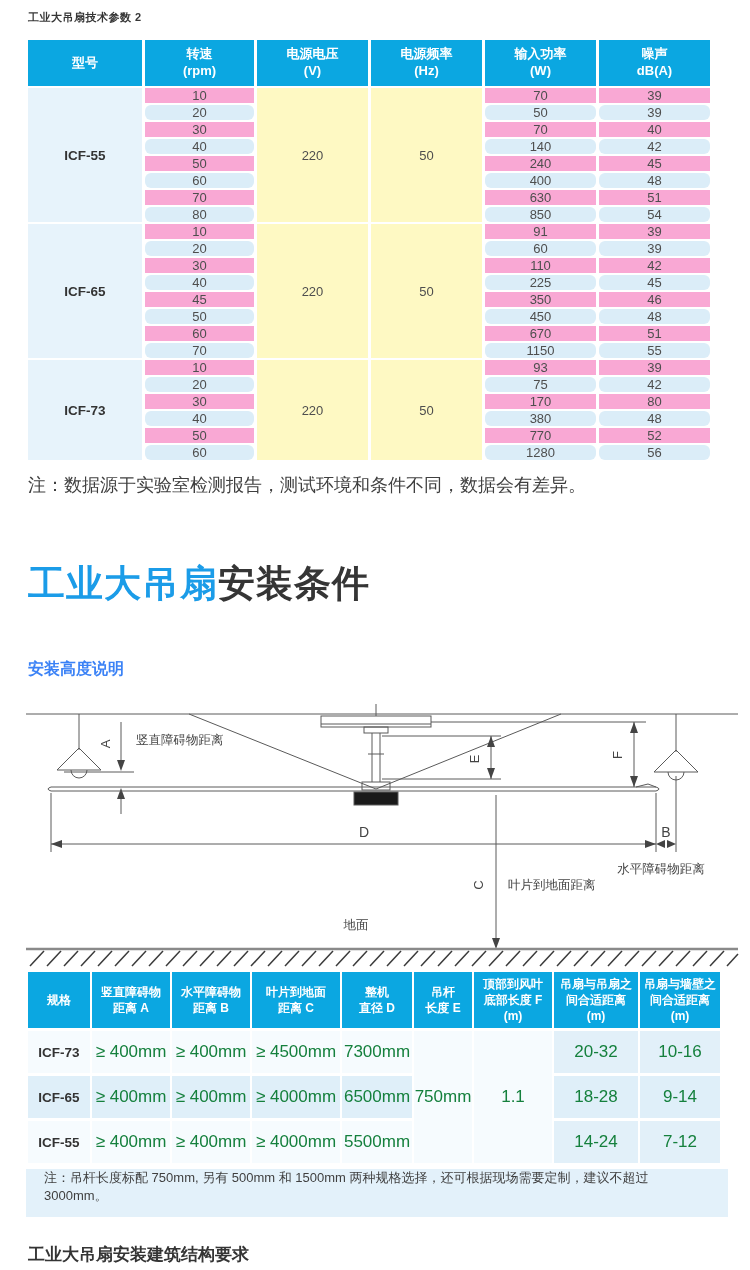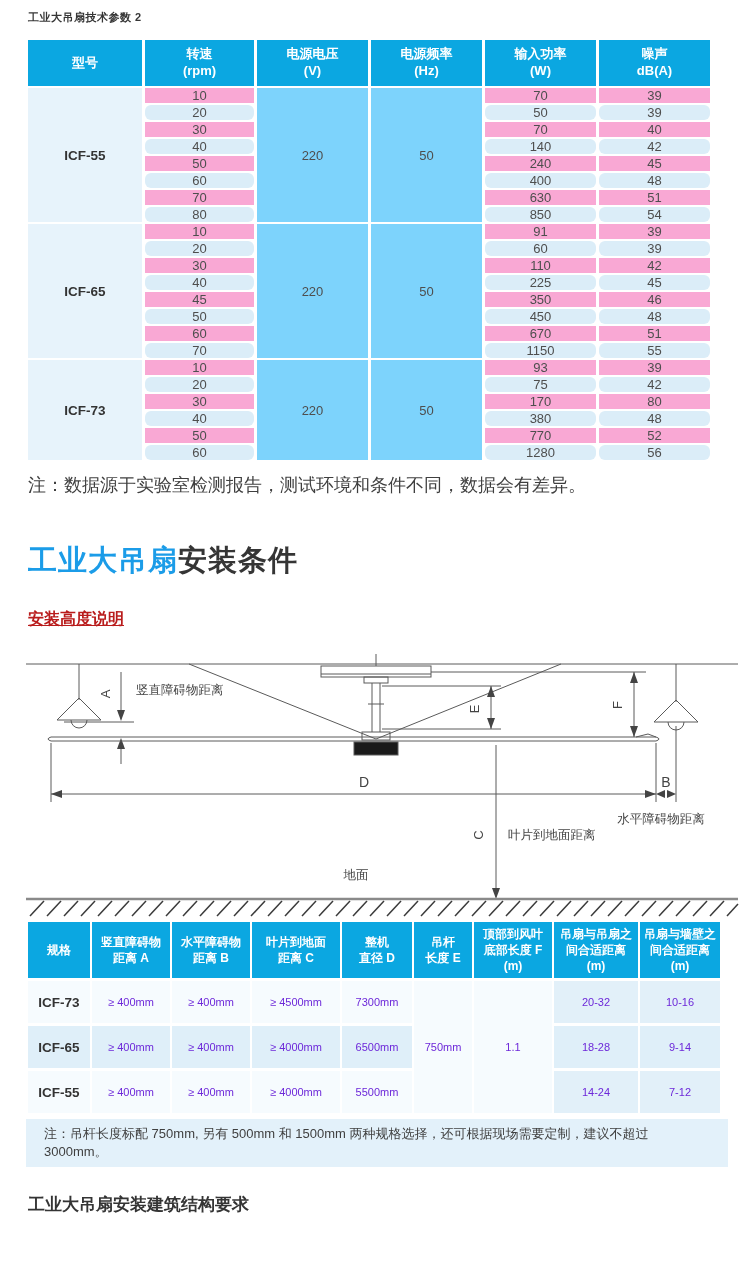--- a/index.html
+++ b/index.html
@@ -20,56 +20,56 @@
   }
   table.spec th {
     background:#0ba7e1; color:#fff; font-size:13px; font-weight:bold;
     height:46px; text-align:center; line-height:1.3; padding:0;
   }
   table.spec td {
     font-size:13px; color:#4e4e4e; text-align:center;
     height:15px; padding:0; line-height:15px;
   }
   table.spec td.model { background:#e7f3fb; font-weight:bold; color:#333; font-size:13.5px; }
-  table.spec td.merged { background:#7dd3fc; }
+  table.spec td.merged { background:#fef9c3; }
   table.spec td.s-a { background:#f9a8d4; }
   table.spec td.s-b { background:#dbedf8;border-radius:6px; }
 
   .note1 { font-size:18px; color:#3f3f3f; margin-top:11px; }
 
-  .sec-title { margin-top:44px; font-size:29px; font-weight:bold; color:#353535; letter-spacing:1px; }
+  .sec-title { margin-top:62px; font-size:37px; font-weight:bold; color:#353535; letter-spacing:1px; }
   .sec-title .blue { color:#1b9ce8; }
 
-  .sub-h { margin-top:28px; font-size:16px; font-weight:bold; color:#b91c1c;text-decoration:underline; }
+  .sub-h { margin-top:50px; font-size:16px; font-weight:bold; color:#3b82f6; }
 
   svg.diagram { display:block; margin-top:12px; margin-left:-4px; }
   svg.diagram text { font-family:"Liberation Sans","DejaVu Sans",sans-serif; fill:#444; }
 
   
   table.install {
     border-collapse:separate; border-spacing:2px 3px;
     table-layout:fixed; margin-left:-2px; margin-top:0;
   }
   table.install th {
     background:#0ba7e1; color:#fff; font-size:12px; font-weight:bold;
     height:56px; line-height:1.35; text-align:center; padding:0 1px;
   }
   table.install td {
-    font-size:11px; color:#6d28d9; text-align:center; height:42px; padding:0;
+    font-size:17px; color:#15803d; text-align:center; height:42px; padding:0;
   }
   table.install td.model2 { font-weight:bold; color:#333; font-size:13.5px; }
   table.install td.r-odd  { background:#f6fbfe; }
   table.install td.r-even { background:#dfeff9; }
   table.install td.r-tint { background:#e2f0f9; }
   table.install td.merged2 { background:#f6fbfe; }
 
   .note2 {
     width:702px; margin-left:-2px; margin-top:3px;
     background:#e3f1fa; height:48px;
-    display:flex; align-items:center;
+    display:flex; 
     font-size:13px; color:#3f3f3f; padding:0 14px 0 18px;
   }
 
   .h-bottom { margin-top:26px; font-size:17px; font-weight:bold; color:#343434; }
   .p-bottom { margin-top:8px; font-size:13px; color:#4e4e4e; }
 </style>
 </head>
 <body>
 
 <div class="page">

